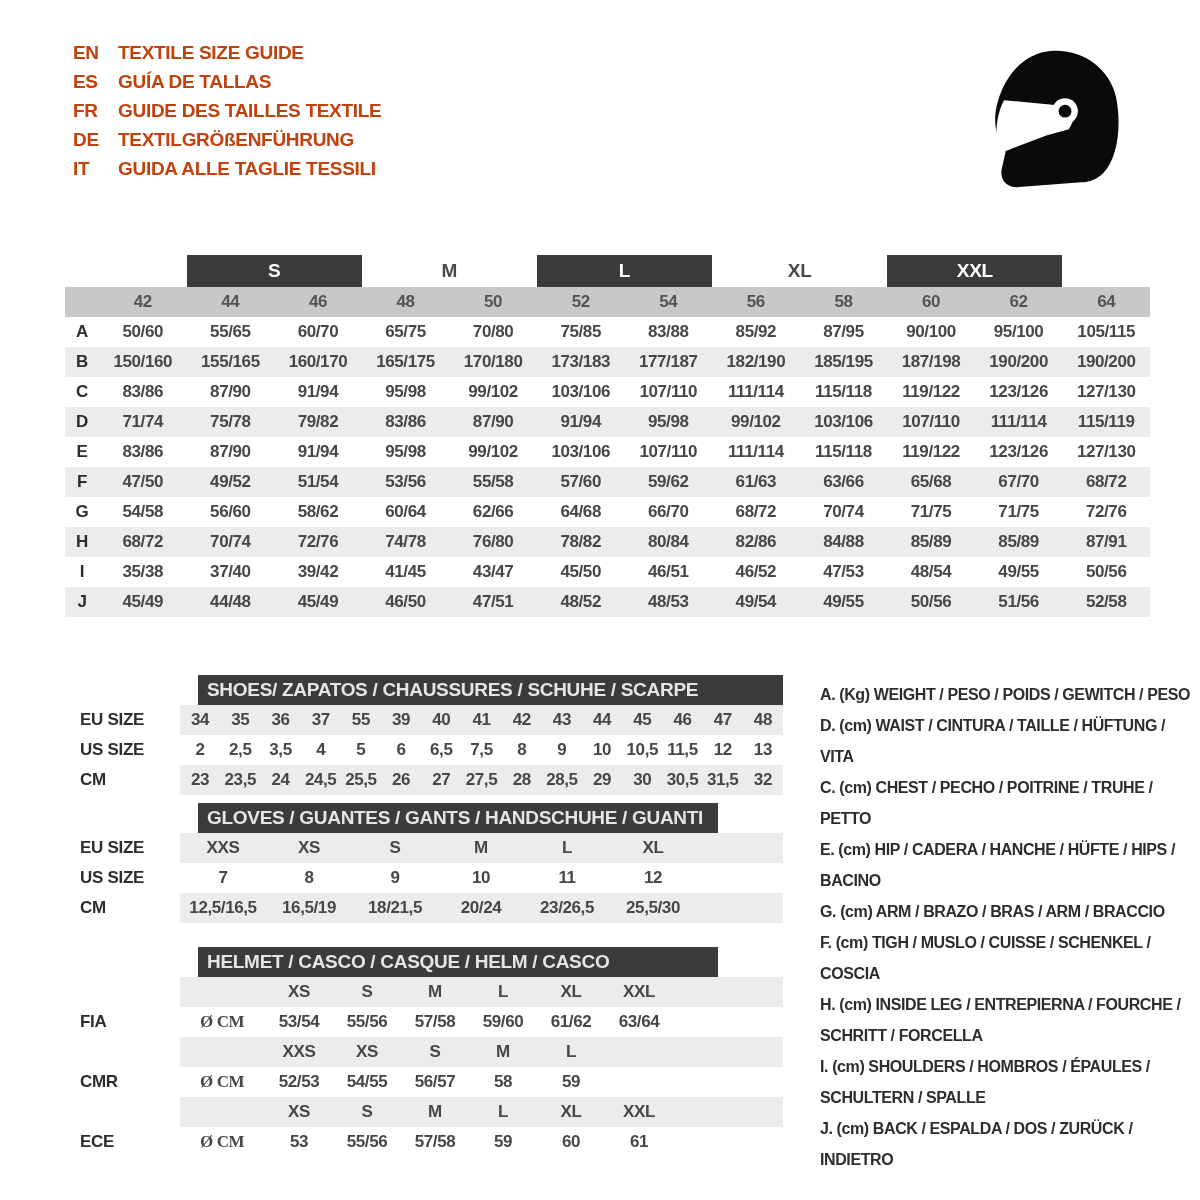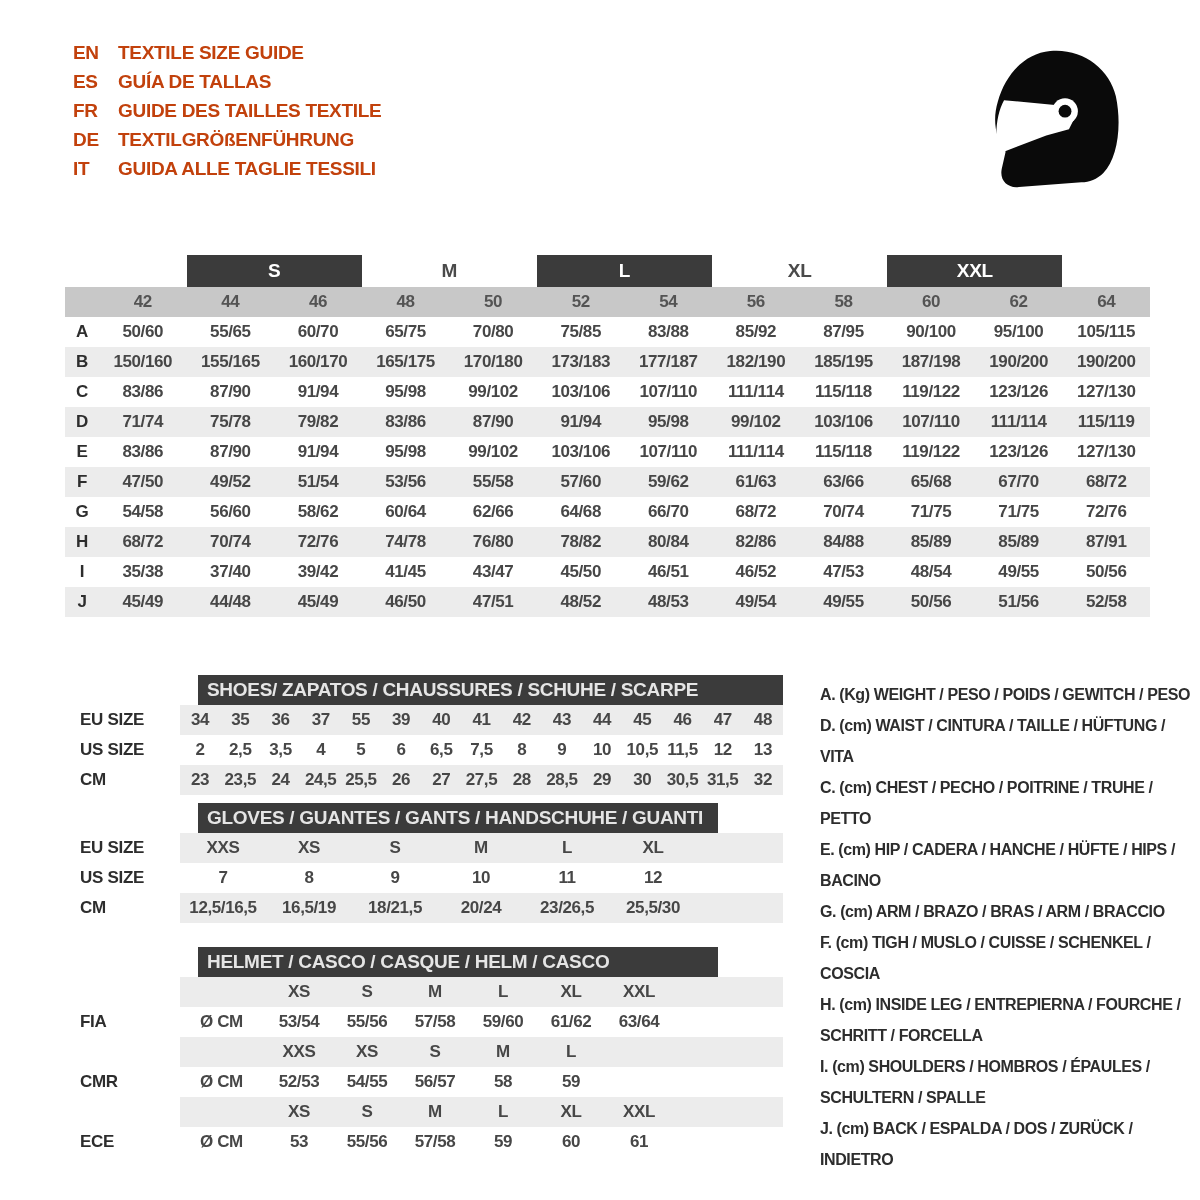--- a/index.html
+++ b/index.html
@@ -34,21 +34,21 @@
   .section { position:absolute; left:65px; display:flex; }
   .label-col { width:115px; flex:none; }
   .lbl { height:30px; display:flex; align-items:center; padding-left:15px; font-size:17px; letter-spacing:-0.3px; color:#2d2d2d; }
   .spacer30 { height:30px; } .spacer60 { height:60px; }
   .table-col { width:603px; flex:none; }
   .bar { height:30px; background:#3b3b3b; color:#e5e5e5; display:flex; align-items:center; padding-left:9px; font-size:19px; letter-spacing:-0.3px; white-space:nowrap;margin-left:18px; }
   .bar.w585 { width:585px; } .bar.w520 { width:520px; }
   .srow { height:30px; display:grid; grid-template-columns:repeat(15, 1fr); }
   .grow { height:30px; display:grid; grid-template-columns:repeat(6, 86px) 1fr; }
   .hrow { height:30px; display:grid; grid-template-columns:85px repeat(6, 68px) 1fr; }
-  .hrow .cell.unit { justify-content:flex-start; padding-left:20px; }
+  .hrow .cell.unit { justify-content:flex-start; padding-left:20px;font-family:Liberation Serif, serif; }
   .stripe { background:#ececec; }
   
   .legend { position:absolute; left:800px; top:679px; width:398px; }
   .legend-item { font-size:16px; line-height:31px; letter-spacing:-0.4px; color:#2d2d2d; white-space:pre-line;margin-left:20px; }
 </style>
 </head>
 <body>
 
 <div class="page">
 

